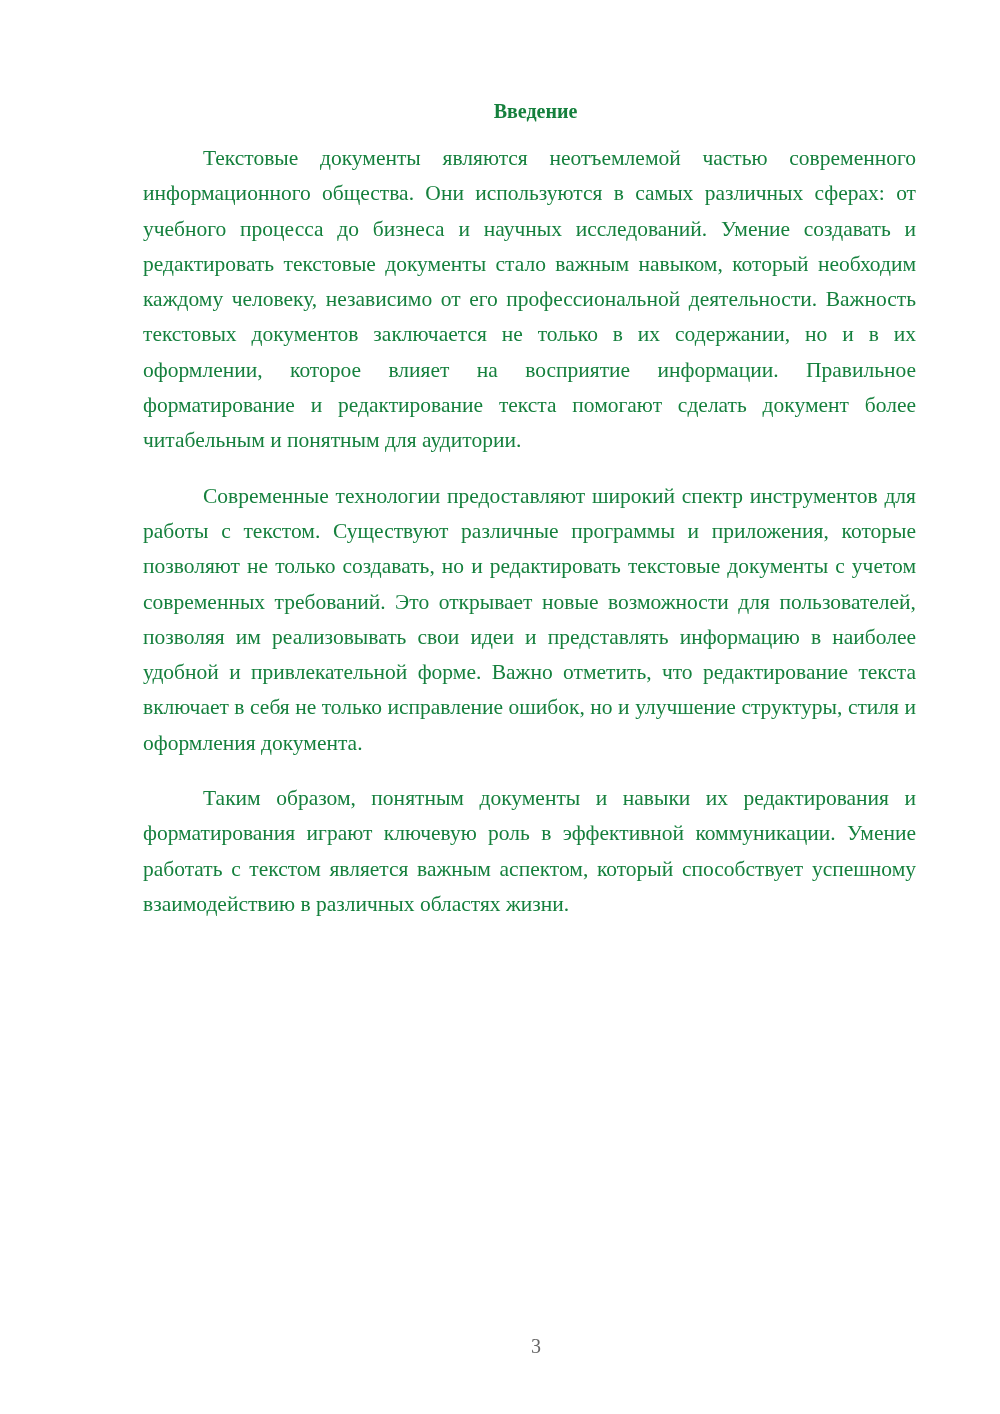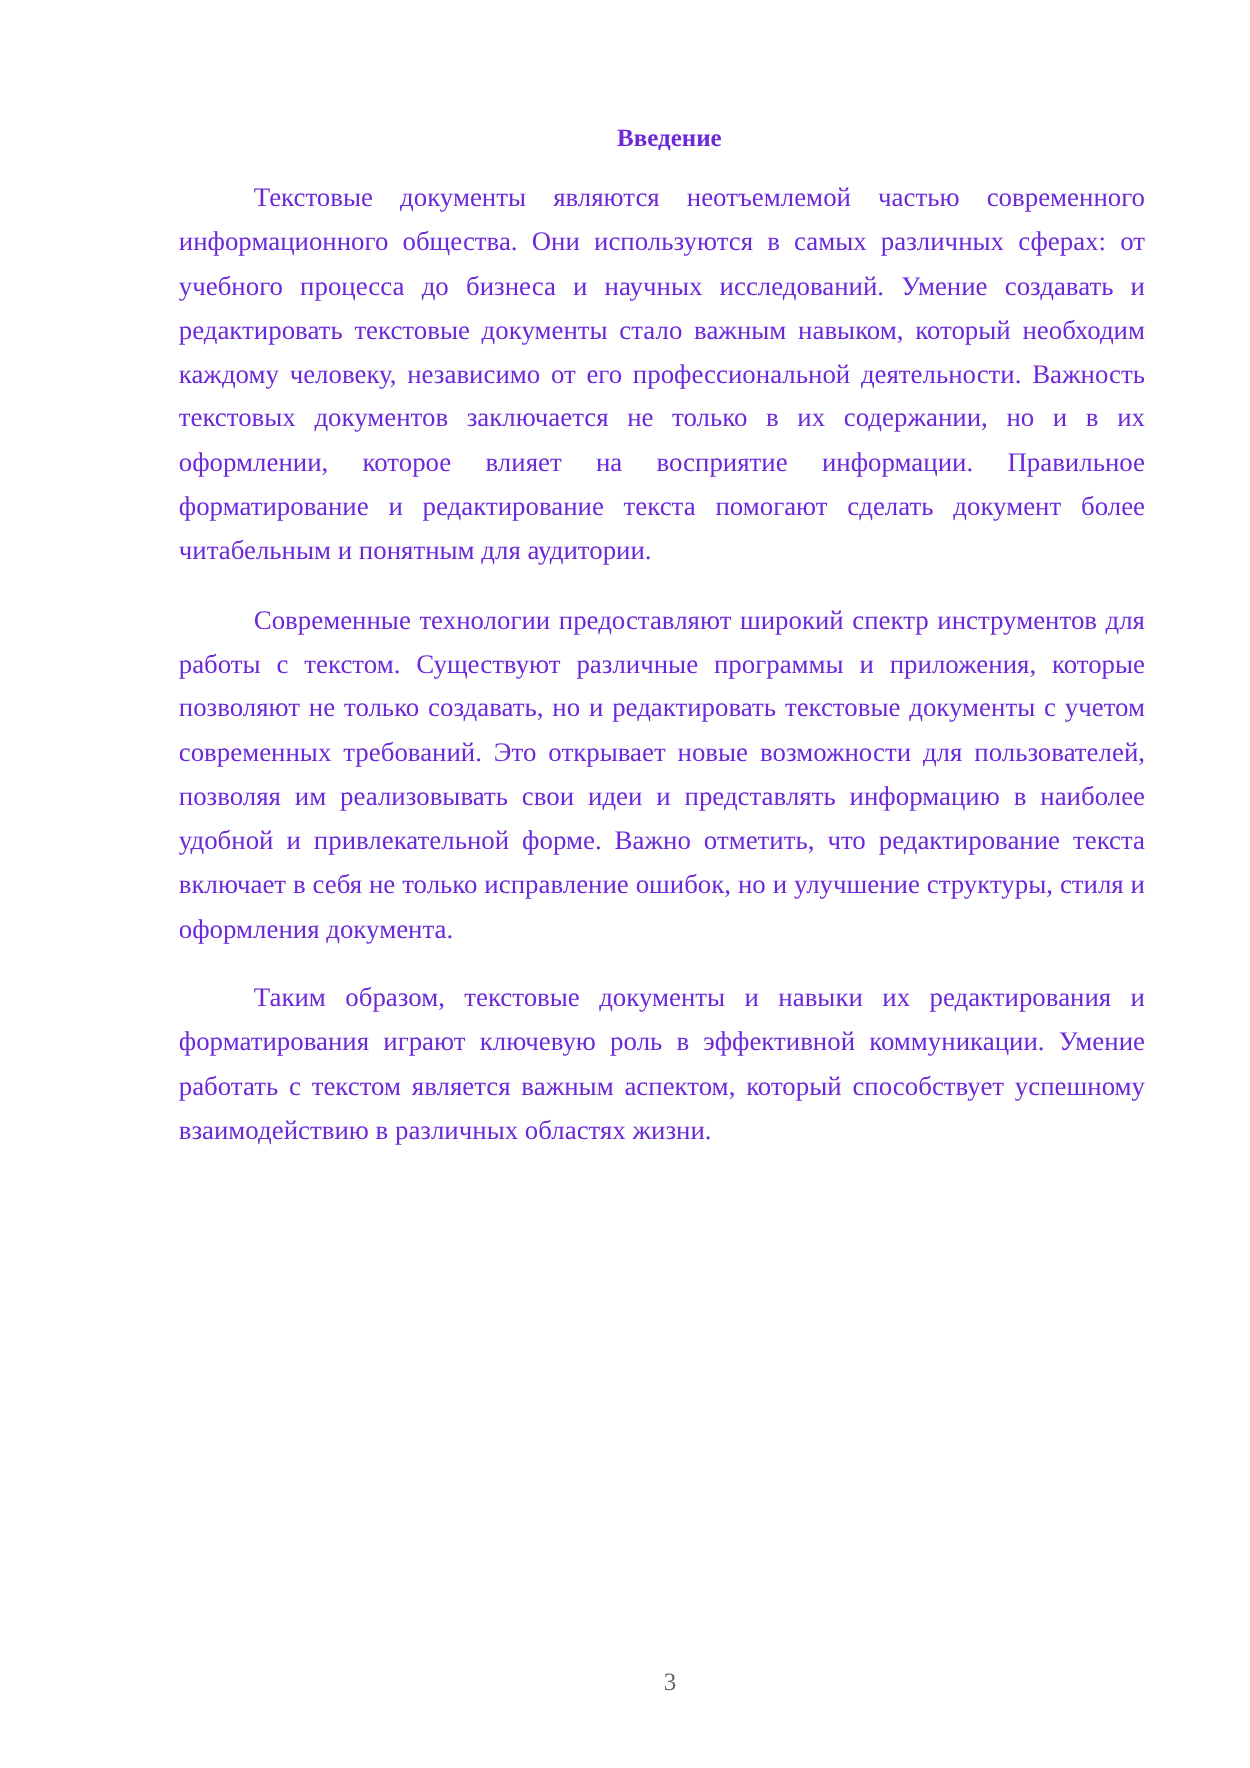--- a/index.html
+++ b/index.html
@@ -1,28 +1,28 @@
 <!DOCTYPE html>
 <html><head>
 <meta charset="utf-8">
 <style>
   html, body { margin:0; padding:0; background:#ffffff; }
   body { width:1000px; height:1414px; position:relative; overflow:hidden; }
   .page { position:absolute; left:0; top:0; width:1000px; height:1414px; background:#fff; }
   .content { position:absolute; left:143px; top:95px; width:785px;
-    font-family:"Liberation Serif","DejaVu Serif",serif; color:#6d28d9; font-size:21.5px; line-height:35.3px; }
+    font-family:"Liberation Serif","DejaVu Serif",serif; color:#15803d; font-size:21.5px; line-height:35.3px; }
   .heading { text-align:center; font-weight:bold; font-size:20px; margin:0 0 14px 0; line-height:32px; }
   .para { text-align:justify; text-indent:60px; margin:0 12px 20px 0; }
   .pagenum { position:absolute; left:0; width:1072px; top:1335px; text-align:center;
     font-family:"Liberation Serif","DejaVu Serif",serif; font-size:20px; color:#666; }
 </style>
 </head>
 <body>
 
 <div class="page">
   <div class="content">
     <div class="heading">Введение</div>
     <p class="para">Текстовые документы являются неотъемлемой частью современного информационного общества. Они используются в самых различных сферах: от учебного процесса до бизнеса и научных исследований. Умение создавать и редактировать текстовые документы стало важным навыком, который необходим каждому человеку, независимо от его профессиональной деятельности. Важность текстовых документов заключается не только в их содержании, но и в их оформлении, которое влияет на восприятие информации. Правильное форматирование и редактирование текста помогают сделать документ более читабельным и понятным для аудитории.</p>
     <p class="para">Современные технологии предоставляют широкий спектр инструментов для работы с текстом. Существуют различные программы и приложения, которые позволяют не только создавать, но и редактировать текстовые документы с учетом современных требований. Это открывает новые возможности для пользователей, позволяя им реализовывать свои идеи и представлять информацию в наиболее удобной и привлекательной форме. Важно отметить, что редактирование текста включает в себя не только исправление ошибок, но и улучшение структуры, стиля и оформления документа.</p>
-    <p class="para">Таким образом, текстовые документы и навыки их редактирования и форматирования играют ключевую роль в эффективной коммуникации. Умение работать с текстом является важным аспектом, который способствует успешному взаимодействию в различных областях жизни.</p>
+    <p class="para">Таким образом, понятным документы и навыки их редактирования и форматирования играют ключевую роль в эффективной коммуникации. Умение работать с текстом является важным аспектом, который способствует успешному взаимодействию в различных областях жизни.</p>
   </div>
   <div class="pagenum">3</div>
 </div>
 
 </body></html>

